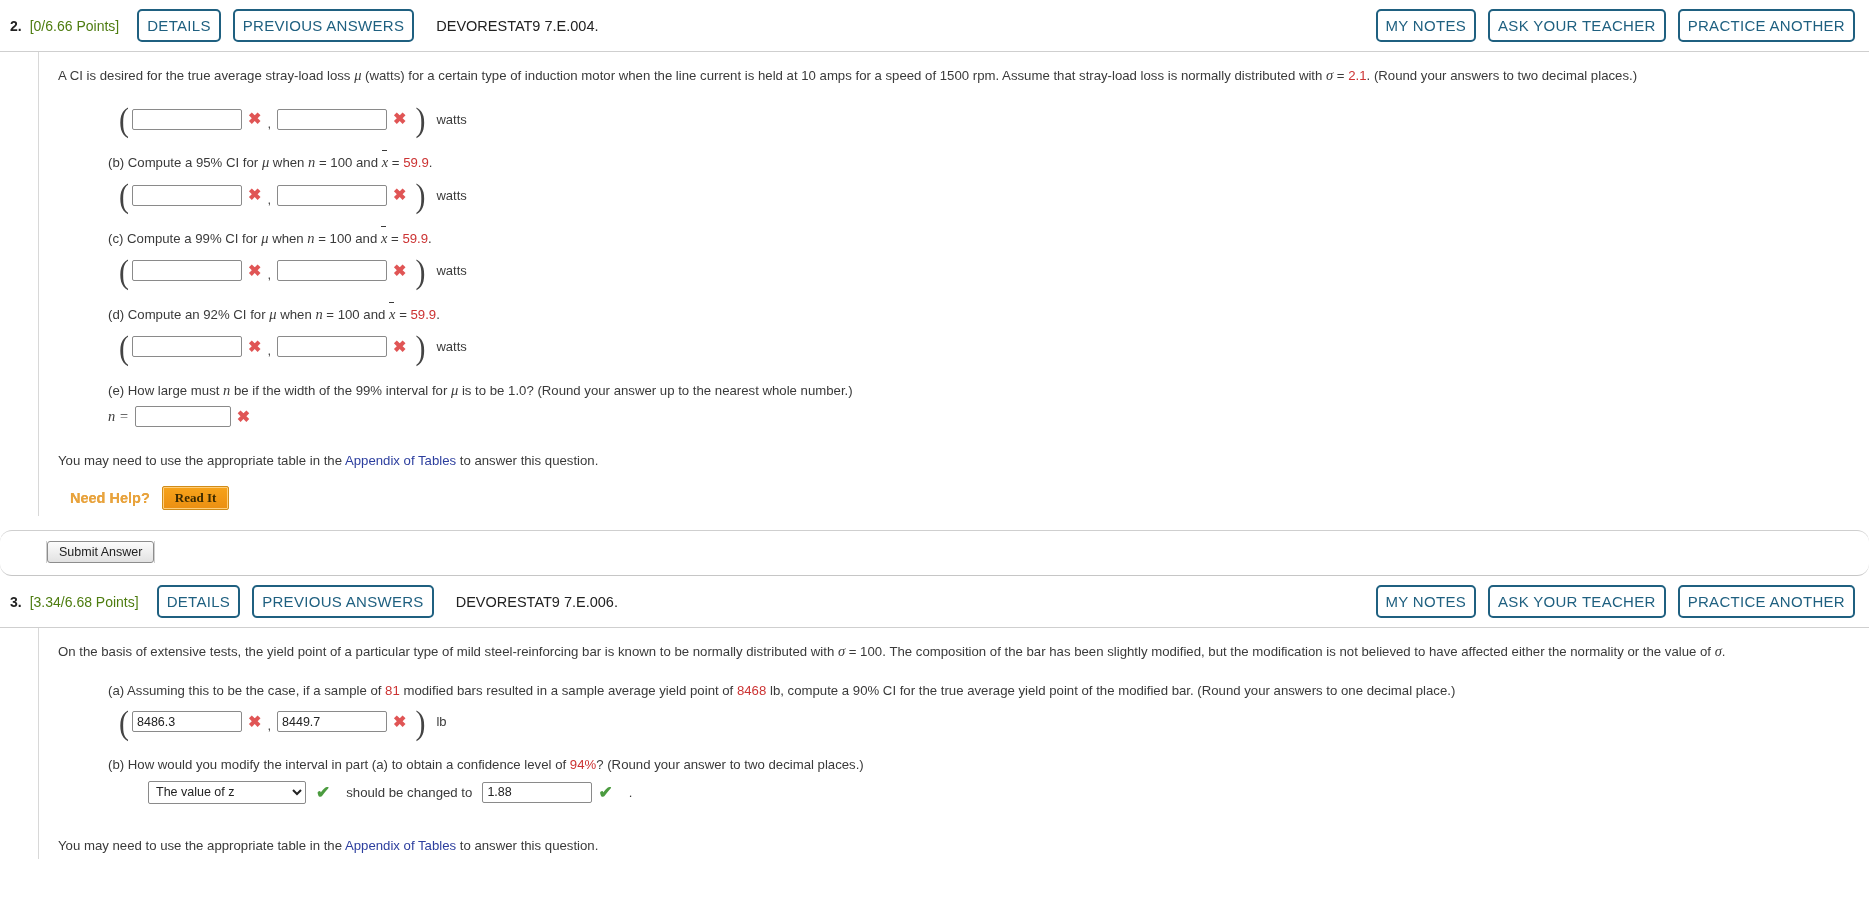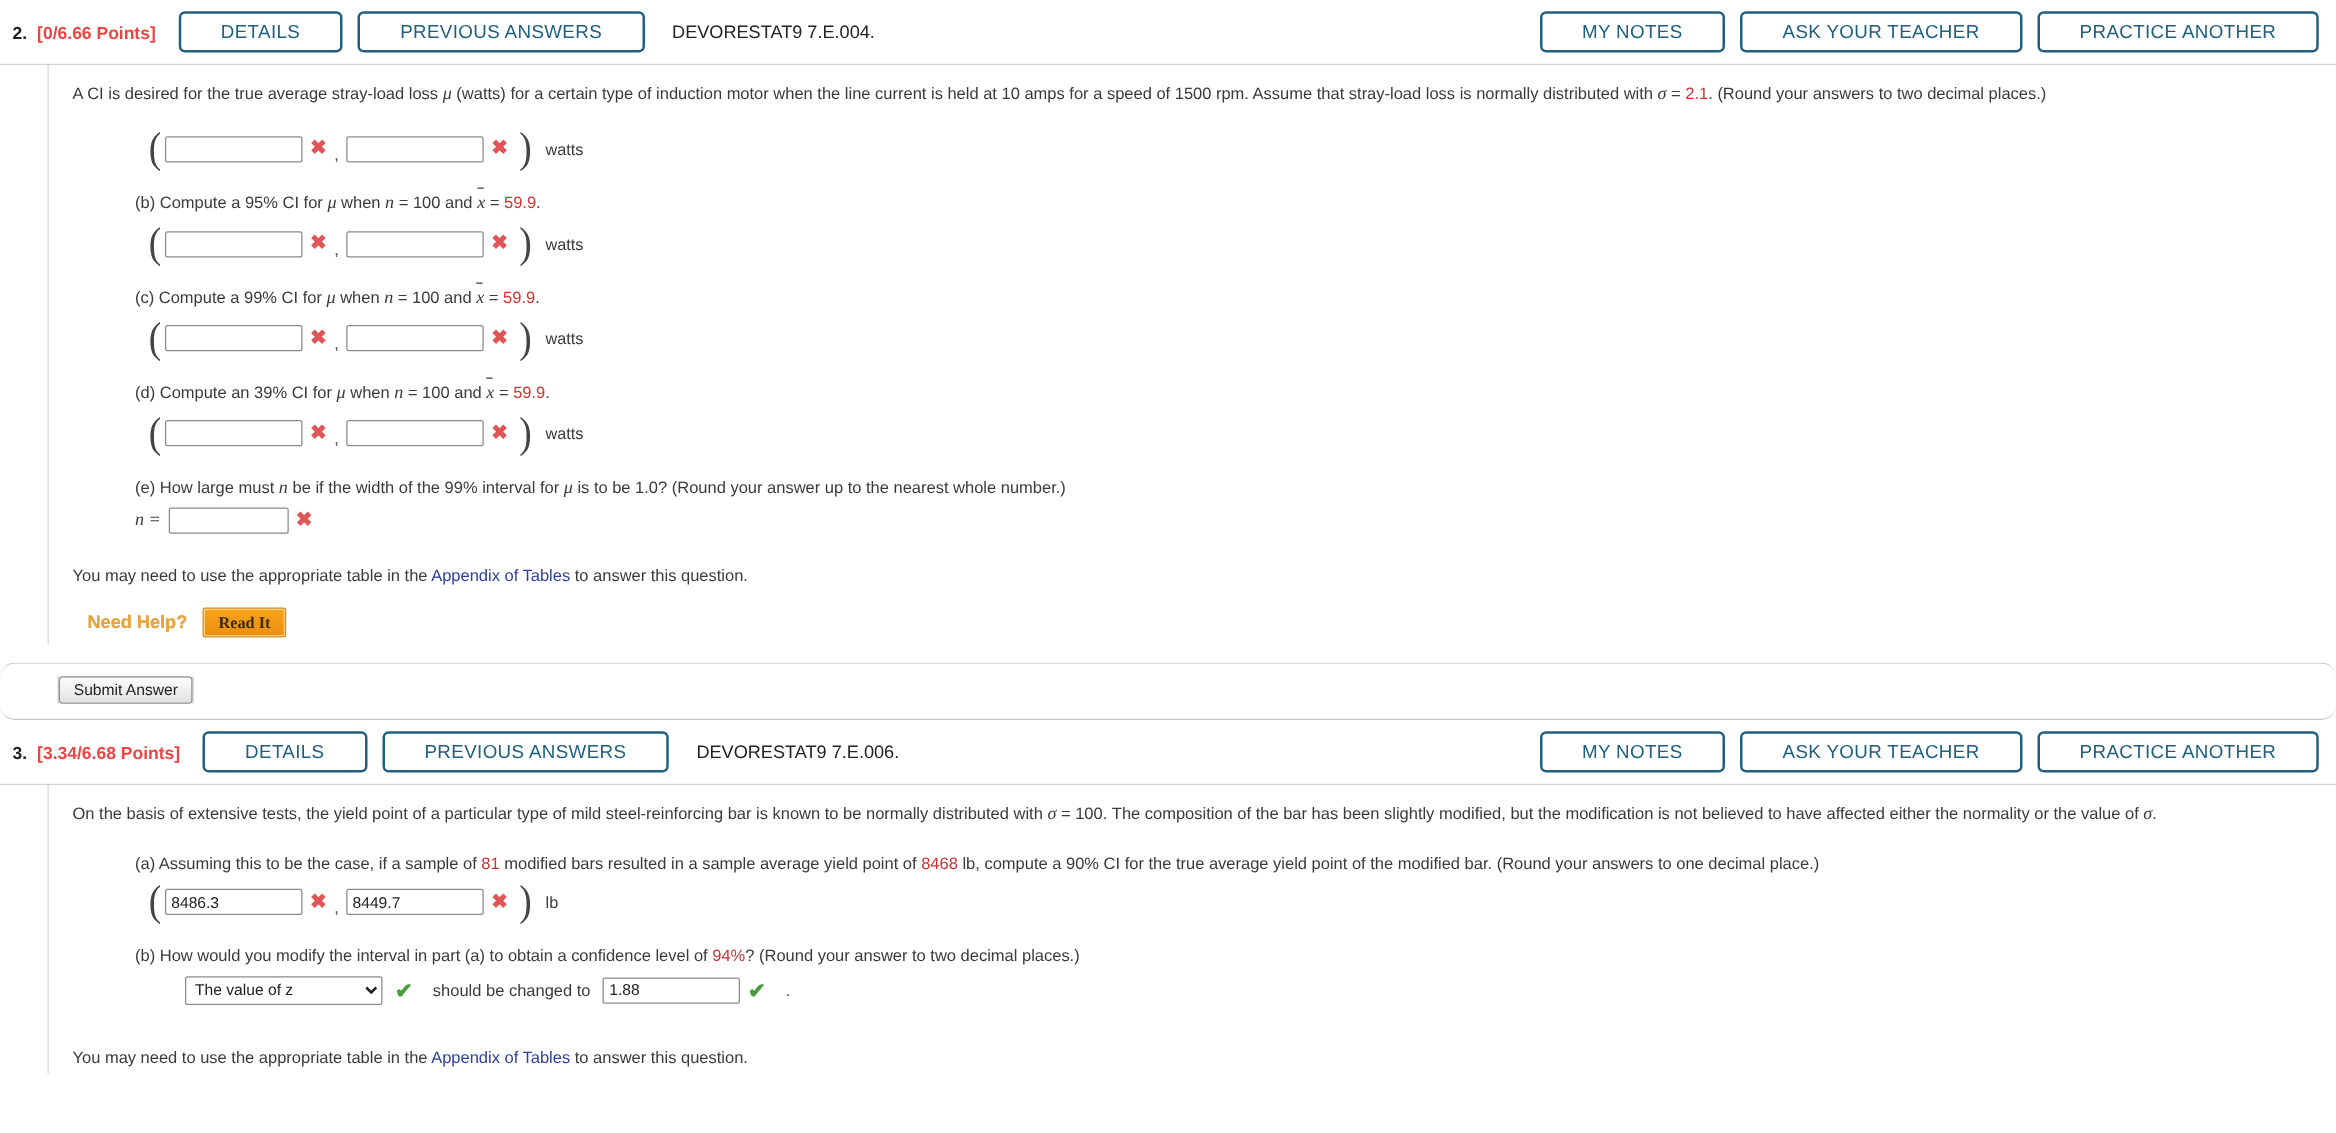--- a/index.html
+++ b/index.html
@@ -21,34 +21,34 @@
     min-height: 48px;
   }
   .q-num {
     font-weight: bold;
     font-size: 14px;
     color: #222;
     margin-right: 8px;
     white-space: nowrap;
   }
   .q-points {
-    font-weight: bold;
+    font-weight: normal;
     font-size: 14px;
-    color: #ef4444;
+    color: #4d7c0f;
     margin-right: 18px;
     white-space: nowrap;
   }
   .pill {
     border: 2px solid #1f6080;
     border-radius: 5px;
     color: #1f6080;
     background: #fff;
     font-size: 15px;
     letter-spacing: .3px;
-    padding: 7px 32px;
+    padding: 7px 8px;
     margin-right: 12px;
     cursor: pointer;
     white-space: nowrap;
     font-family: "Liberation Sans", sans-serif;
     line-height: 1;
   }
   .q-code {
     font-weight: normal;
     font-size: 14.5px;
     color: #222;
@@ -320,21 +320,21 @@
         <span class="comma">,</span>
         <input class="ansfield" type="text" value="" style="">
         <span class="mark wrong">✖</span>
         <span class="paren">)</span>
         <span class="unit">watts</span>
       </div>
     </div>
 
     <div class="part">
       <div class="part-text">
-        <span>(d) Compute an 39% CI for </span><span class="greek">μ</span><span> when </span><span class="mathvar">n</span><span> = </span><span>100</span><span> and </span><span class="xbar">x</span><span> = </span><span class="red">59.9</span><span>.</span>
+        <span>(d) Compute an 92% CI for </span><span class="greek">μ</span><span> when </span><span class="mathvar">n</span><span> = </span><span>100</span><span> and </span><span class="xbar">x</span><span> = </span><span class="red">59.9</span><span>.</span>
       </div>
       <div class="ans-row">
         <span class="paren">(</span>
         <input class="ansfield" type="text" value="" style="">
         <span class="mark wrong">✖</span>
         <span class="comma">,</span>
         <input class="ansfield" type="text" value="" style="">
         <span class="mark wrong">✖</span>
         <span class="paren">)</span>
         <span class="unit">watts</span>

